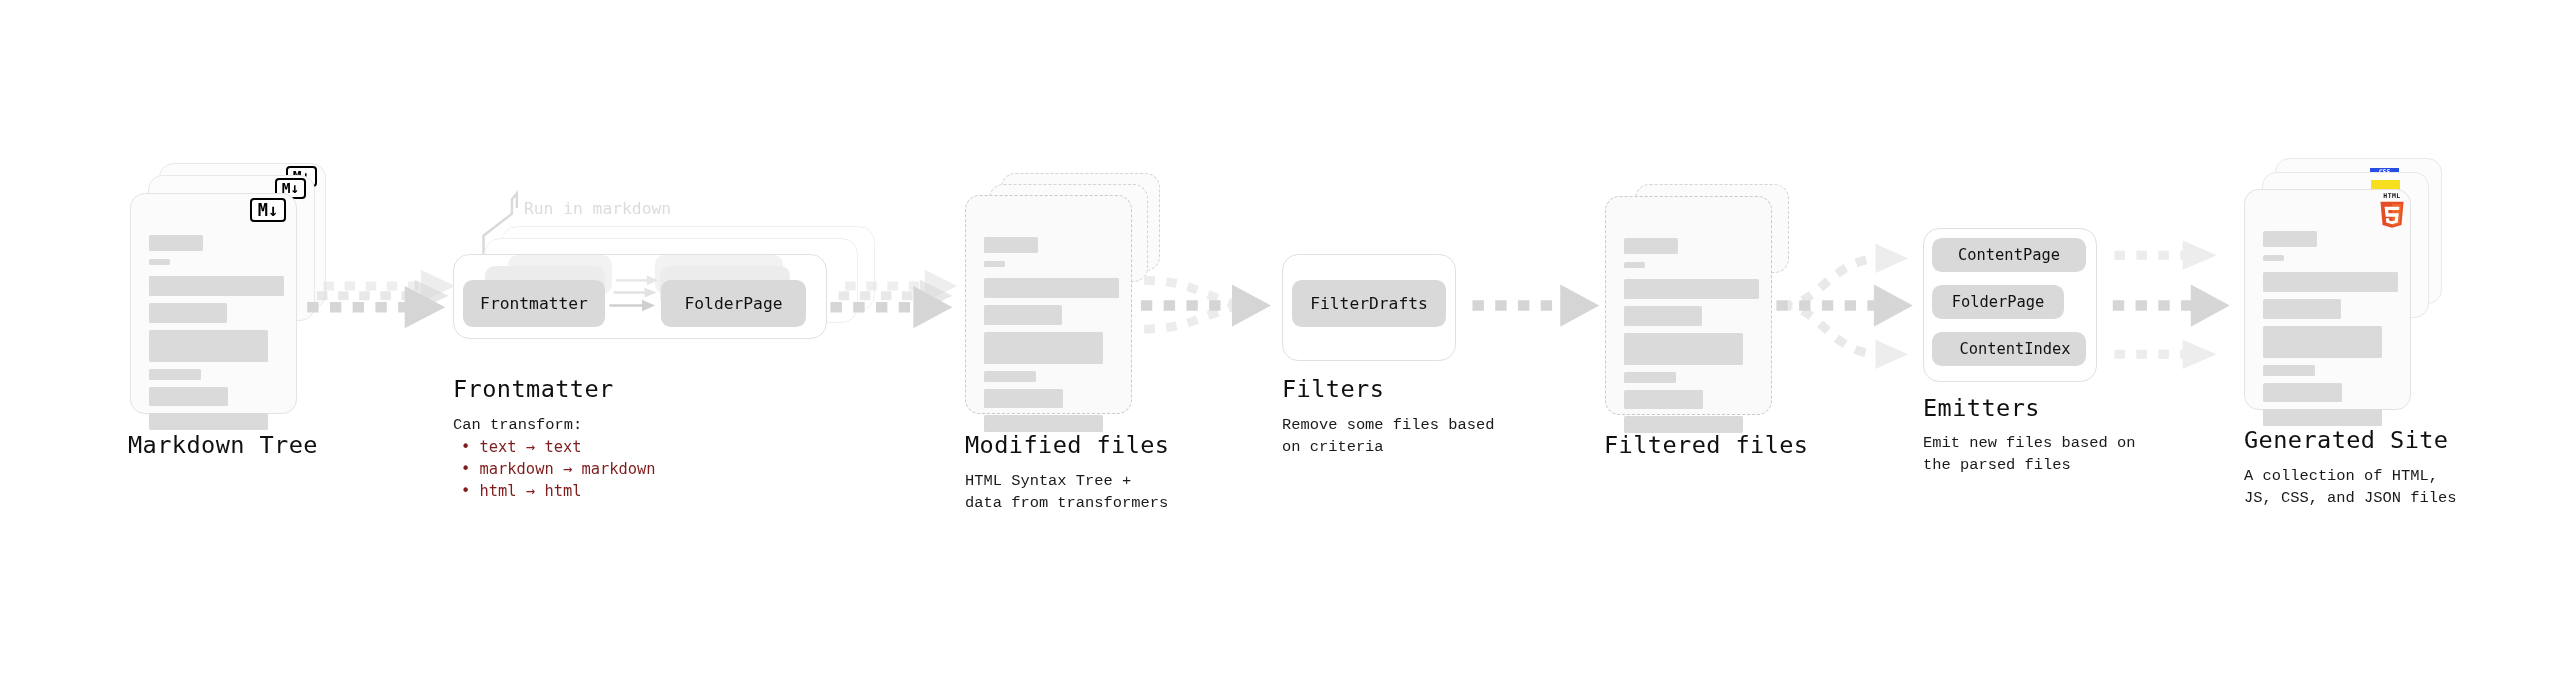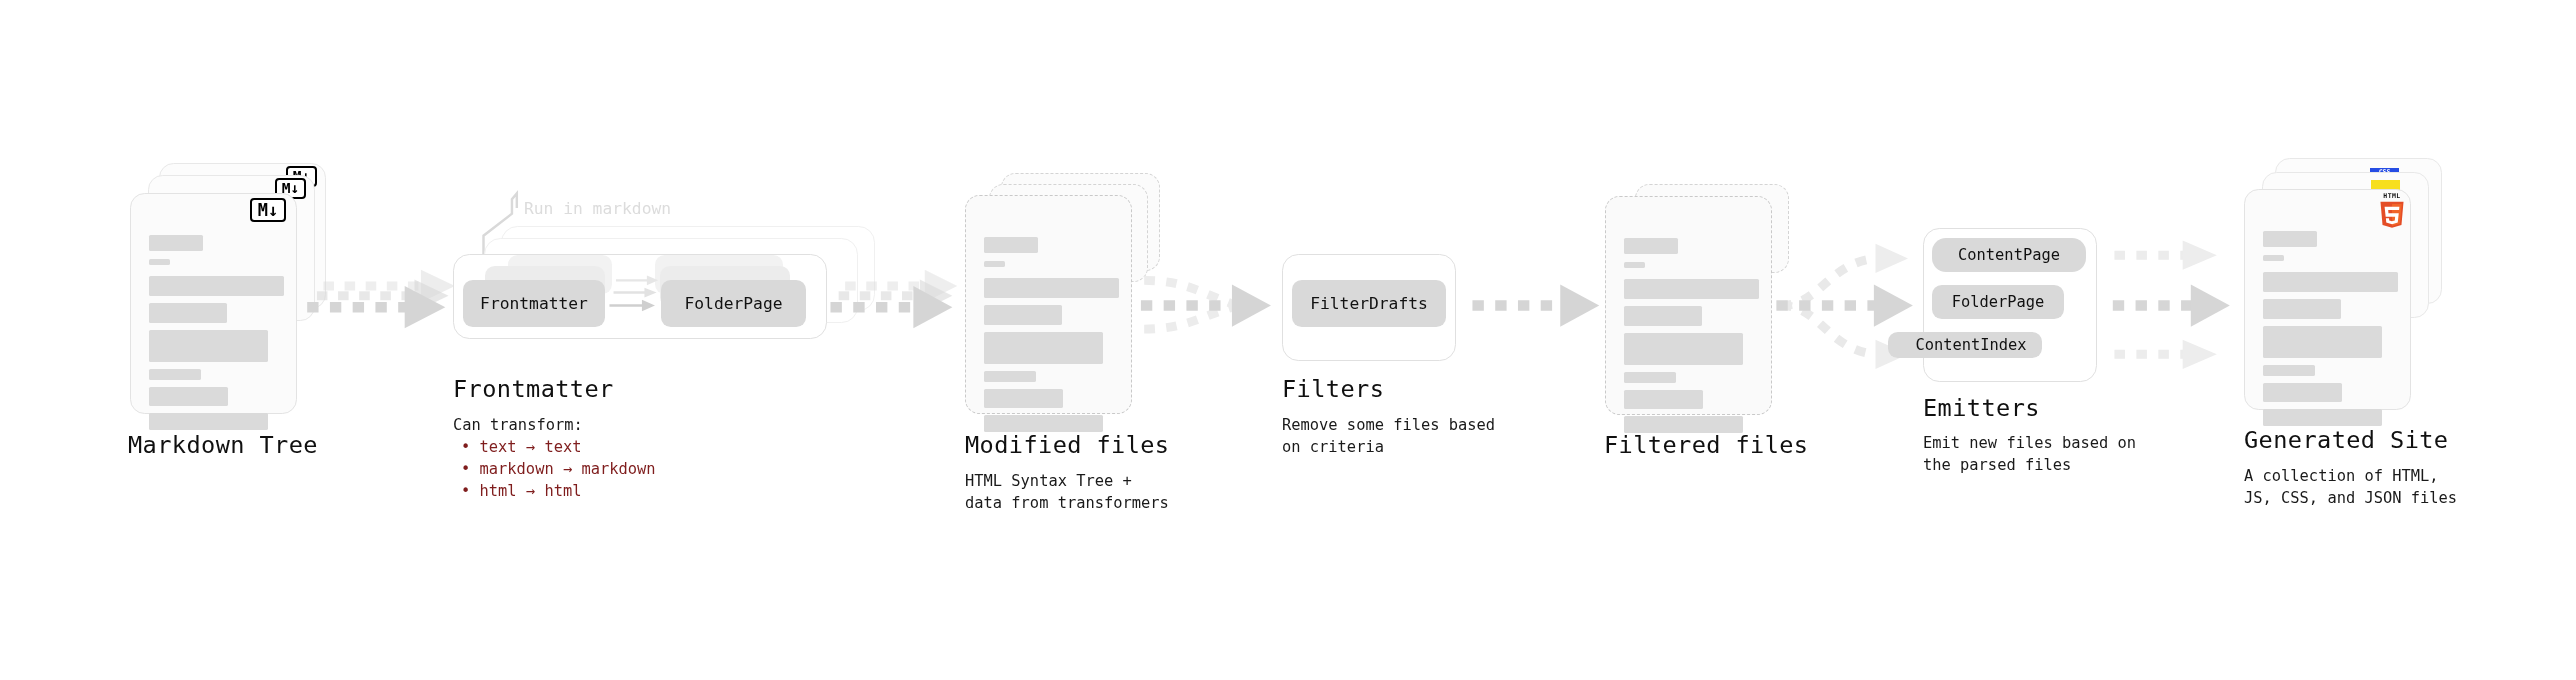--- a/index.html
+++ b/index.html
@@ -33,20 +33,21 @@
     letter-spacing:0.4px;
     color:#101010;
     white-space:nowrap;
   }
   .subtitle{
     position:absolute;
     font-size:15.4px;
     line-height:22px;
     color:#1a1a1a;
     white-space:pre;
+    font-family:Liberation Mono, monospace;
   }
   .bullets{
     position:absolute;
     font-size:15.4px;
     line-height:22px;
     color:#7f1d1d;
     white-space:pre;
   }
 
   
@@ -276,27 +277,27 @@
 
     <path d="M 2192 376 C 2240 376 2250 432 2310 436" fill="none" stroke="#e9e9e9" stroke-width="11" stroke-dasharray="13 14"></path>
     <polygon points="2308,418 2348,436 2308,454" fill="#ededed"></polygon>
 
     <line x1="2186" y1="376" x2="2310" y2="376" stroke="#d6d6d6" stroke-width="13" stroke-dasharray="14 14"></line>
     <polygon points="2306,350 2354,376 2306,402" fill="#d6d6d6"></polygon>
   </svg>
 
   <div>
     <div class="group" style="left:1923px;top:228px;width:174px;height:154px;"></div>
-    <div class="chip" style="left:1932px;top:238px;width:154px;height:34px;font-size:15.4px;border-radius:14px;">
+    <div class="chip" style="left:1932px;top:238px;width:154px;height:34px;font-size:15.4px;">
       <span>ContentPage</span>
     </div>
     <div class="chip" style="left:1932px;top:285px;width:132px;height:34px;font-size:15.4px;">
       <span>FolderPage</span>
     </div>
-    <div class="chip" style="left:1888px;top:332px;width:154px;height:26px;font-size:15.4px;padding-left:12px;">
+    <div class="chip" style="left:1932px;top:332px;width:154px;height:34px;font-size:15.4px;padding-left:12px;">
       <span>ContentIndex</span>
     </div>
     <div class="title" style="left:1923px;top:394px;">Emitters</div>
     <div class="subtitle" style="left:1923px;top:432px;">Emit new files based on
 the parsed files</div>
   </div>
 
   <svg width="2576" height="681" viewBox="0 0 3170 838">
     <line x1="2602" y1="314" x2="2690" y2="314" stroke="#ececec" stroke-width="11" stroke-dasharray="13 14"></line>
     <polygon points="2686,296 2728,314 2686,332" fill="#ededed"></polygon>

